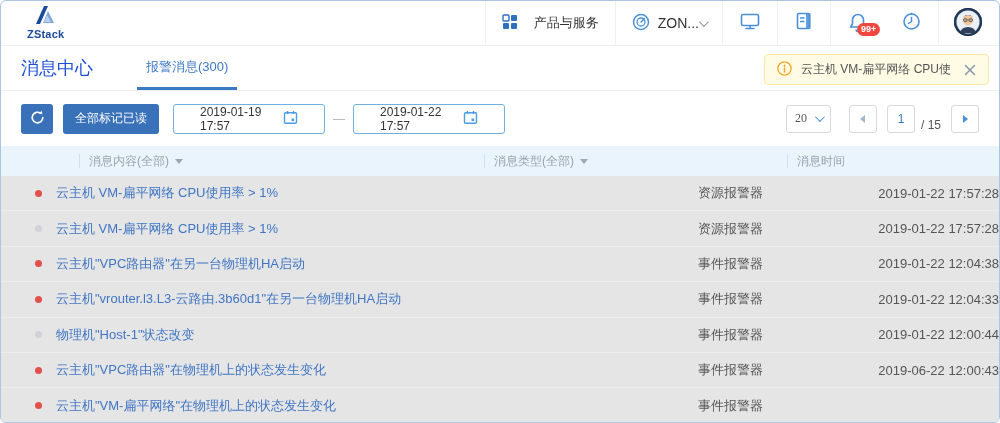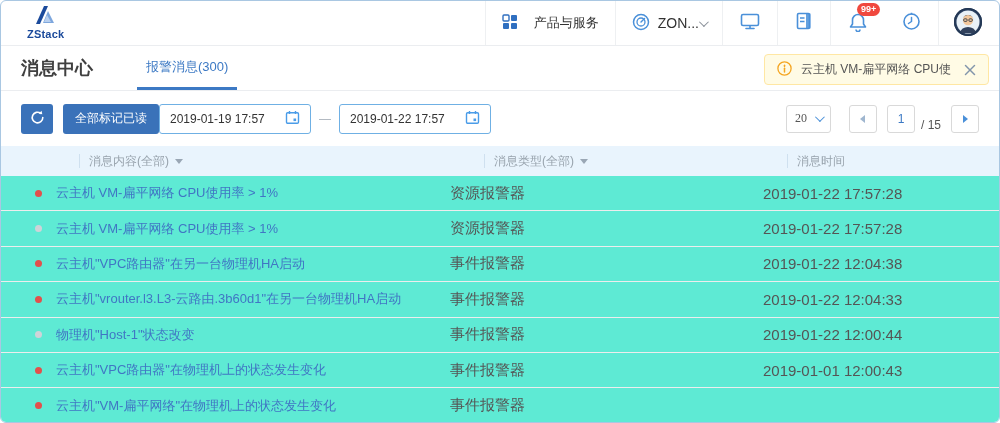--- a/index.html
+++ b/index.html
@@ -18,49 +18,49 @@
   .logo { display:flex; flex-direction:column; align-items:center; justify-content:center; padding:0 18px; margin-left:8px; }
   .logo-text { font-size:11px; font-weight:bold; color:#1b4a9b; letter-spacing:.2px; margin-top:1px; }
   .nav-right { display:flex; align-items:stretch; }
   .nav-item { display:flex; align-items:center; padding:0 16px; border-left:1px solid #eef0f2; cursor:pointer; }
   .nav-item.noborder { border-left:none; }
   .nav-label { font-size:13px; color:#333; margin-left:16px; }
   .zone-label { font-size:14px; color:#333; margin-left:8px; }
   .chev { width:7px; height:7px; border-right:1.5px solid #8a9099; border-bottom:1.5px solid #8a9099; transform:rotate(45deg) translateY(-2px); }
   .icon-cell { padding:0 17px; position:relative; }
   .badge {
-    position:absolute; top:2px; left:26px; background:#f0483e; color:#fff;
+    position:absolute; top:22px; left:26px; background:#f0483e; color:#fff;
     font-size:9px; line-height:13px; padding:0 4px; border-radius:8px; font-weight:bold;
   }
   .avatar-wrap { padding:0 16px 0 14px; }
 
   
   .page-header { height:45px; display:flex; align-items:stretch; border-bottom:1px solid #ebedf0; position:relative; }
-  .page-title { font-size:18px; font-weight:bold; color:#404040; display:flex; align-items:center; padding-left:20px; }
+  .page-title { font-size:18px; font-weight:normal; color:#1d4ed8; display:flex; align-items:center; padding-left:20px; }
   .tab { margin-left:44px; display:flex; align-items:center; padding:0 9px; color:#3c79c4; font-size:13px; border-bottom:3px solid #3c79c4; cursor:pointer; }
 
   .toast {
     position:absolute; right:10px; top:8px; height:31px; display:flex; align-items:center;
     background:#fffbe5; border:1px solid #ffe7a3; border-radius:4px; padding:0 12px; max-width:225px;
   }
   .toast-text { font-size:12px; color:#555; margin:0 12px 0 9px; white-space:nowrap; overflow:hidden; }
   .toast-close { cursor:pointer; display:flex; align-items:center; }
 
   
   .toolbar { height:55px; display:flex; align-items:center; padding:0 20px; }
   .btn-blue {
     background:#3a72b9; color:#fff; border:none; border-radius:3px; height:30px;
     font-size:12px; display:flex; align-items:center; justify-content:center; cursor:pointer;
     font-family:inherit;
   }
   .btn-refresh { width:32px; margin-right:10px; }
-  .btn-markread { padding:0 12px; }
+  .btn-markread { padding:0 12px; margin-right:14px; }
   .datebox {
     height:30px; border:1px solid #6fb0e4; border-radius:3px; background:#fff;
-    display:flex; align-items:center; padding:0 10px; width:152px; justify-content:space-between; cursor:pointer;
+    display:flex; align-items:center; padding:0 26px; width:152px; justify-content:space-between; cursor:pointer;
   }
   .datebox .dtext { font-size:12px; color:#333; }
   .range-sep { color:#aab2bb; margin:0 8px; font-size:12px; }
   .toolbar-spacer { flex:1; }
   .pagesize {
     height:28px; border:1px solid #d9d9d9; border-radius:3px; display:flex; align-items:center;
     padding:0 8px; margin-right:18px; cursor:pointer;
   }
   .pagesize .pstext { font-size:12px; color:#555; margin-right:8px;font-family:Liberation Serif, serif; }
   .pg-btn {
@@ -76,29 +76,29 @@
   .tri-right { width:0; height:0; border-top:4px solid transparent; border-bottom:4px solid transparent; border-left:5px solid #4a90d9; }
   .caret-down { width:0; height:0; border-left:4px solid transparent; border-right:4px solid transparent; border-top:5px solid #9aa7b5; display:inline-block; margin-left:6px; }
 
   
   .thead { height:30px; background:#e9f4fd; display:flex; align-items:center; padding-left:34px; }
   .th { font-size:12px; color:#98a3ad; display:flex; align-items:center; position:relative; padding-left:10px; margin-left:-10px; }
   .th::before { content:""; position:absolute; left:0; top:1px; width:1px; height:14px; background:#cfe0ef; }
   .th-content { width:415px;margin-left:44px; }
   .th-type { width:313px; }
   .th-time { flex:1; }
-  .trow { height:35.4px; display:flex; align-items:center; padding-left:34px; border-bottom:1px solid #ededed; background:#5eead4; }
+  .trow { height:35.4px; display:flex; align-items:center; padding-left:34px; border-bottom:1px solid #ededed; background:#e5e5e5; }
   .dot { width:7px; height:7px; border-radius:50%; flex:0 0 7px; margin-right:14px; }
   .dot-red { background:#e2504c; }
   .dot-gray { background:#cfd3d8; }
   .col-content { width:394px; }
   .col-type { width:313px; color:#555; }
   .col-time { flex:1; color:#555; }
   .link { color:#4076c4; text-decoration:none; font-size:13px; cursor:pointer; display:block; white-space:nowrap; overflow:hidden; }
-  .cell { font-size:15px; }
+  .cell { font-size:13px;text-align:right; }
 </style>
 </head>
 <body>
 
 <div class="frame">
 
   <div class="navbar">
     <div class="logo">
       <span>
         <svg width="22" height="18" viewBox="0 0 22 18">
@@ -324,21 +324,21 @@
         </div>
       <span class="col-type cell">事件报警器</span>
       <span class="col-time cell">2019-01-22 12:00:44</span>
     </div>
     <div class="trow">
       <span class="dot dot-red"></span>
       <div class="col-content">
           <a class="link">云主机"VPC路由器"在物理机上的状态发生变化</a>
         </div>
       <span class="col-type cell">事件报警器</span>
-      <span class="col-time cell">2019-01-01 12:00:43</span>
+      <span class="col-time cell">2019-06-22 12:00:43</span>
     </div>
     <div class="trow">
       <span class="dot dot-red"></span>
       <div class="col-content">
           <a class="link">云主机"VM-扁平网络"在物理机上的状态发生变化</a>
         </div>
       <span class="col-type cell">事件报警器</span>
     </div>
   </div>
 

